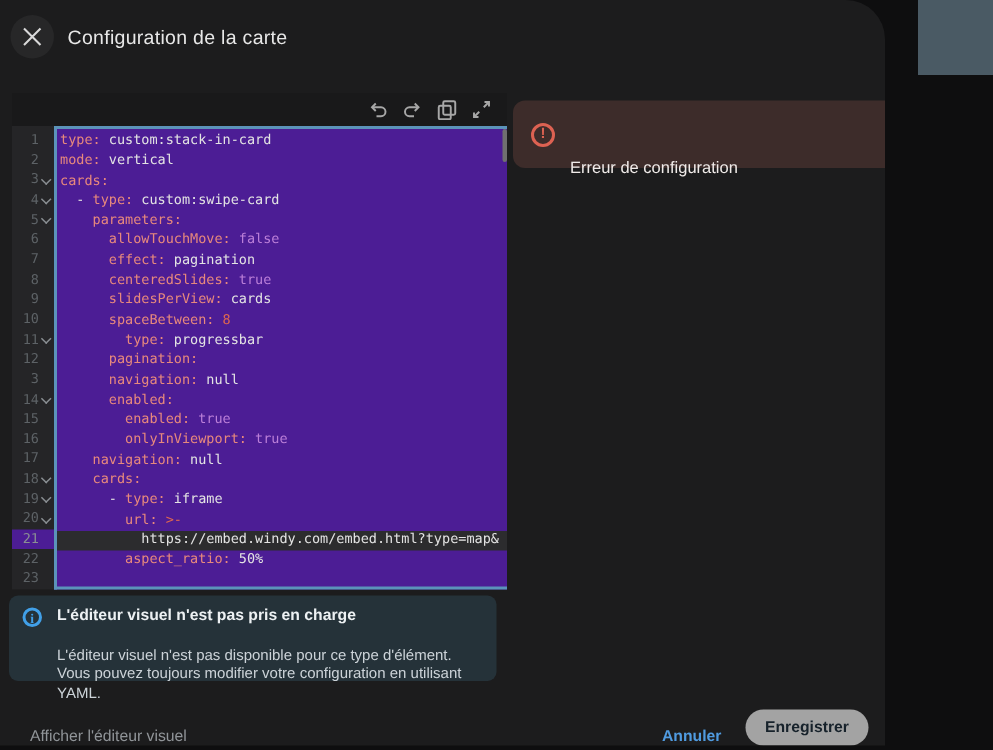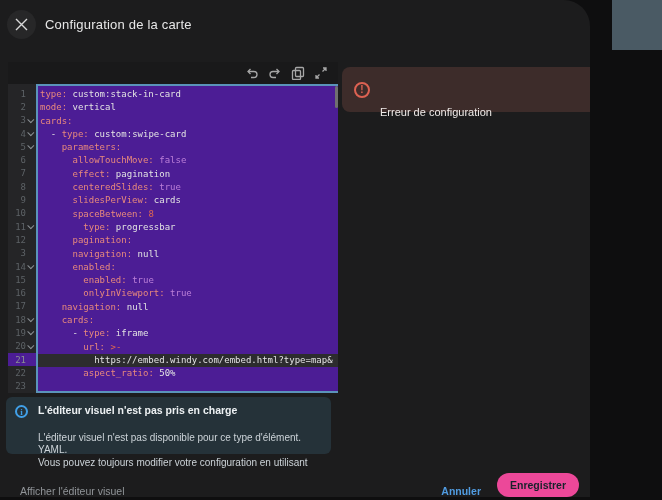--- a/index.html
+++ b/index.html
@@ -46,21 +46,21 @@
   .info { position:absolute; left:6px; top:397px; width:325px; height:57px; background:#253239; border-radius:6px; padding:7px 10px 7px 32px; }
   .info-icon { position:absolute; left:9px; top:8px; width:13px; height:13px; border-radius:50%; border:2px solid #41a0e8; color:#41a0e8; font-size:9px; font-weight:bold; font-family:"Liberation Serif", serif; display:flex; align-items:center; justify-content:center; }
   .info-title { font-size:10.5px; font-weight:bold; color:#edf1f3; margin-bottom:16px; }
   .info-body { font-size:10px; line-height:12.3px; color:#ccd3d8; }
 
   
   .footer { position:absolute; left:4px; right:0; bottom:0; height:44px; display:flex; align-items:flex-end; }
   .link-btn { background:none; border:none; margin-left:16px; font-size:10.5px; color:#909498; cursor:pointer; font-family:inherit; }
   .footer-spacer { flex:1; }
   .cancel-btn { background:none; border:none; font-size:10.5px; font-weight:bold; color:#509be0; cursor:pointer; font-family:inherit; margin-right:16px; }
-  .save-btn { background:#ec4899; border:none; height:24px; padding:0 13px; border-radius:12px; font-size:10.5px; font-weight:bold; color:#17222b; cursor:pointer; font-family:inherit; margin-right:11px; }
+  .save-btn { background:#a3a3a3; border:none; height:24px; padding:0 13px; border-radius:12px; font-size:10.5px; font-weight:bold; color:#17222b; cursor:pointer; font-family:inherit; margin-right:11px; }
 </style>
 </head>
 <body>
 
 <div class="backdrop-corner"></div>
 
 <div class="dialog">
 
   <div class="header">
     <button class="close-btn">
@@ -234,22 +234,22 @@
   <div class="alert">
     <div class="alert-icon">!</div>
     <div class="alert-text">Erreur de configuration</div>
   </div>
 
   <div class="info">
     <div class="info-icon">i</div>
     <div class="info-title">L'éditeur visuel n'est pas pris en charge</div>
     <div class="info-body">
       <div>L'éditeur visuel n'est pas disponible pour ce type d'élément.</div>
+      <div>Vous pouvez toujours modifier votre configuration en utilisant</div>
       <div>YAML.</div>
-      <div>Vous pouvez toujours modifier votre configuration en utilisant</div>
     </div>
   </div>
 
   <div class="footer">
     <button class="link-btn">Afficher l'éditeur visuel</button>
     <div class="footer-spacer"></div>
     <button class="cancel-btn">Annuler</button>
     <button class="save-btn">Enregistrer</button>
   </div>
 

